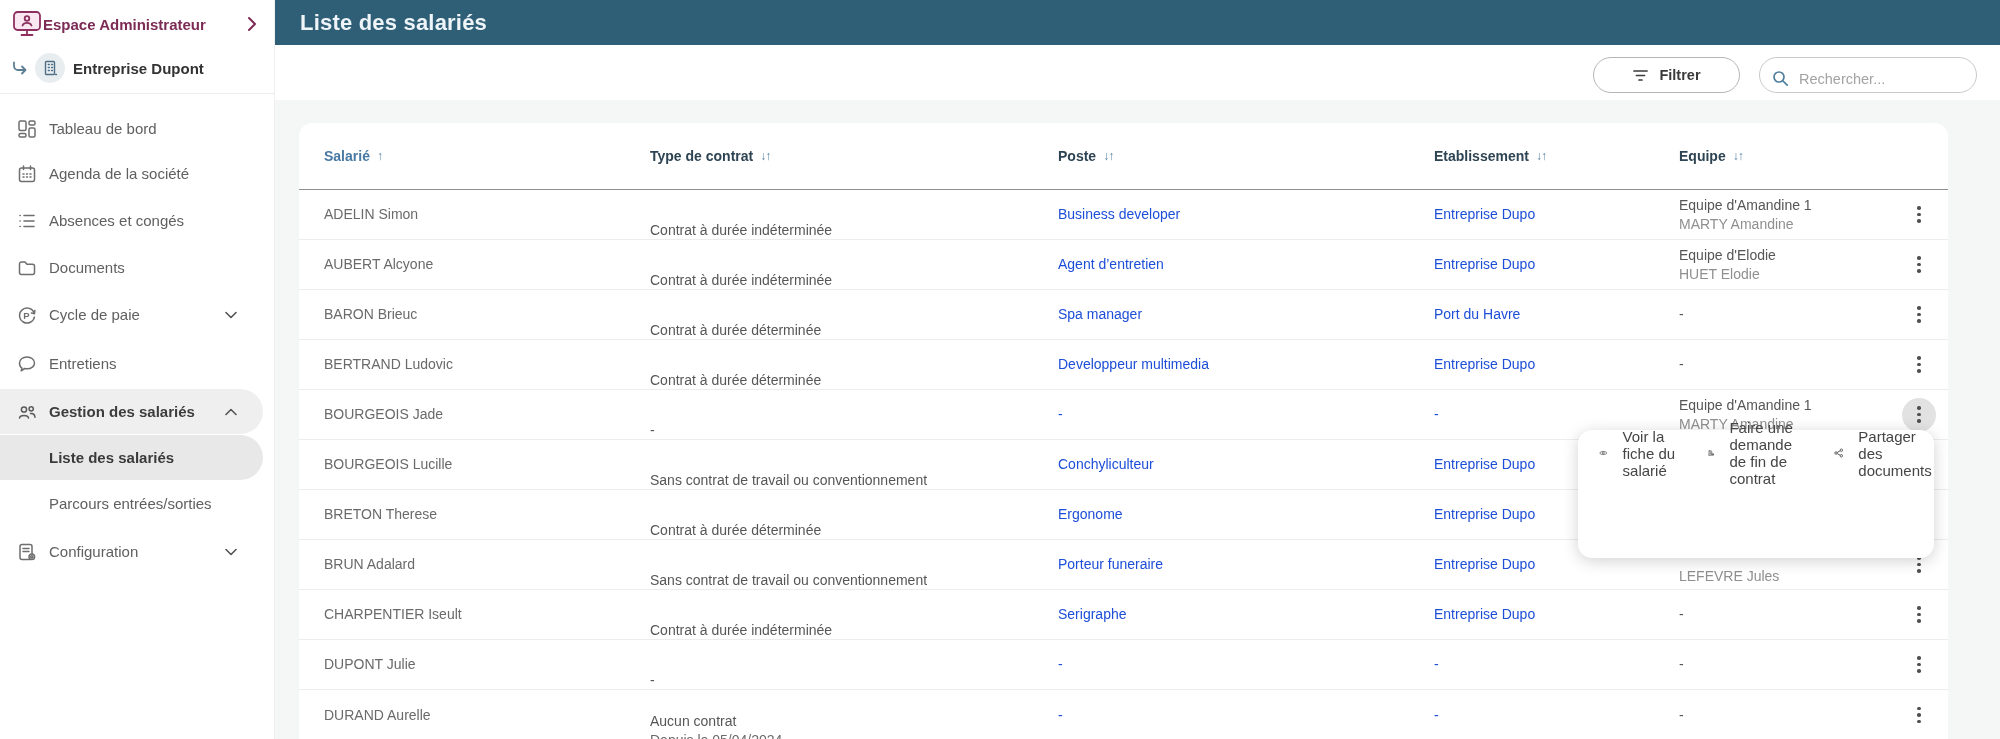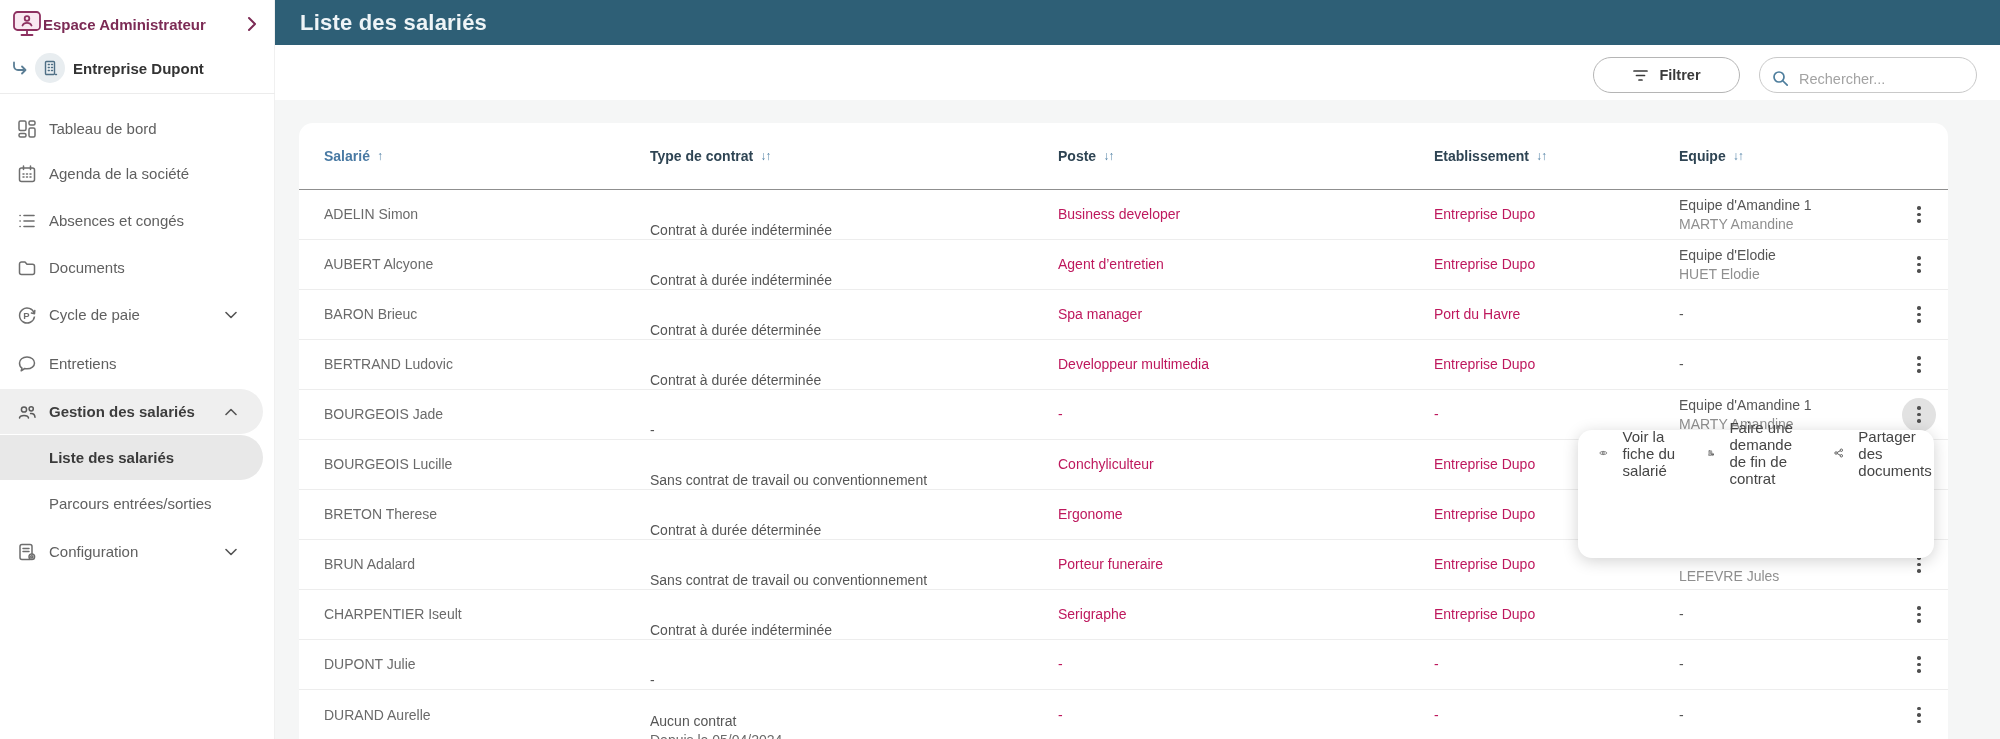--- a/index.html
+++ b/index.html
@@ -62,21 +62,21 @@
   .th.active .hlabel{color:#4879a3;}
   .sort{color:#5685a8;font-size:12px;font-weight:bold;margin-left:7px;letter-spacing:-1px;}
   .c1{width:326px;}.c2{width:408px;}.c3{width:376px;}.c4{width:245px;}.c5{width:221px;}
   .c6{flex:1;display:flex;justify-content:center;}
   .trow{display:flex;align-items:center;height:50px;padding:0 10px 0 25px;box-sizing:border-box;
         border-bottom:1px solid #ededed;font-size:14px;}
   .trow:last-child{border-bottom:none;}
   .cell{line-height:19px;}
   .c1.cell{color:#6a6a6a;}
   .c2 .l1{color:#565656;margin-top:32px;}.c2 .l2{color:#6a6a6a;}
-  .c3.cell,.c4.cell{color:#be185d;}
+  .c3.cell,.c4.cell{color:#1d4ed8;}
   .c5 .l1{color:#565656;}.c5 .l2{color:#8f8f8f;}
   .l1,.l2{line-height:19px;}
   .l1:empty,.l2:empty{display:none;}
   .shift-down{transform:translateY(12px);}
 
   .kebab{width:34px;height:34px;border-radius:50%;display:flex;flex-direction:column;align-items:center;
          justify-content:center;gap:3px;cursor:pointer;}
   .kebab i{width:3.5px;height:3.5px;border-radius:50%;background:#4f4f4f;}
   .kebab.open{background:#e2e2e2;}
 

